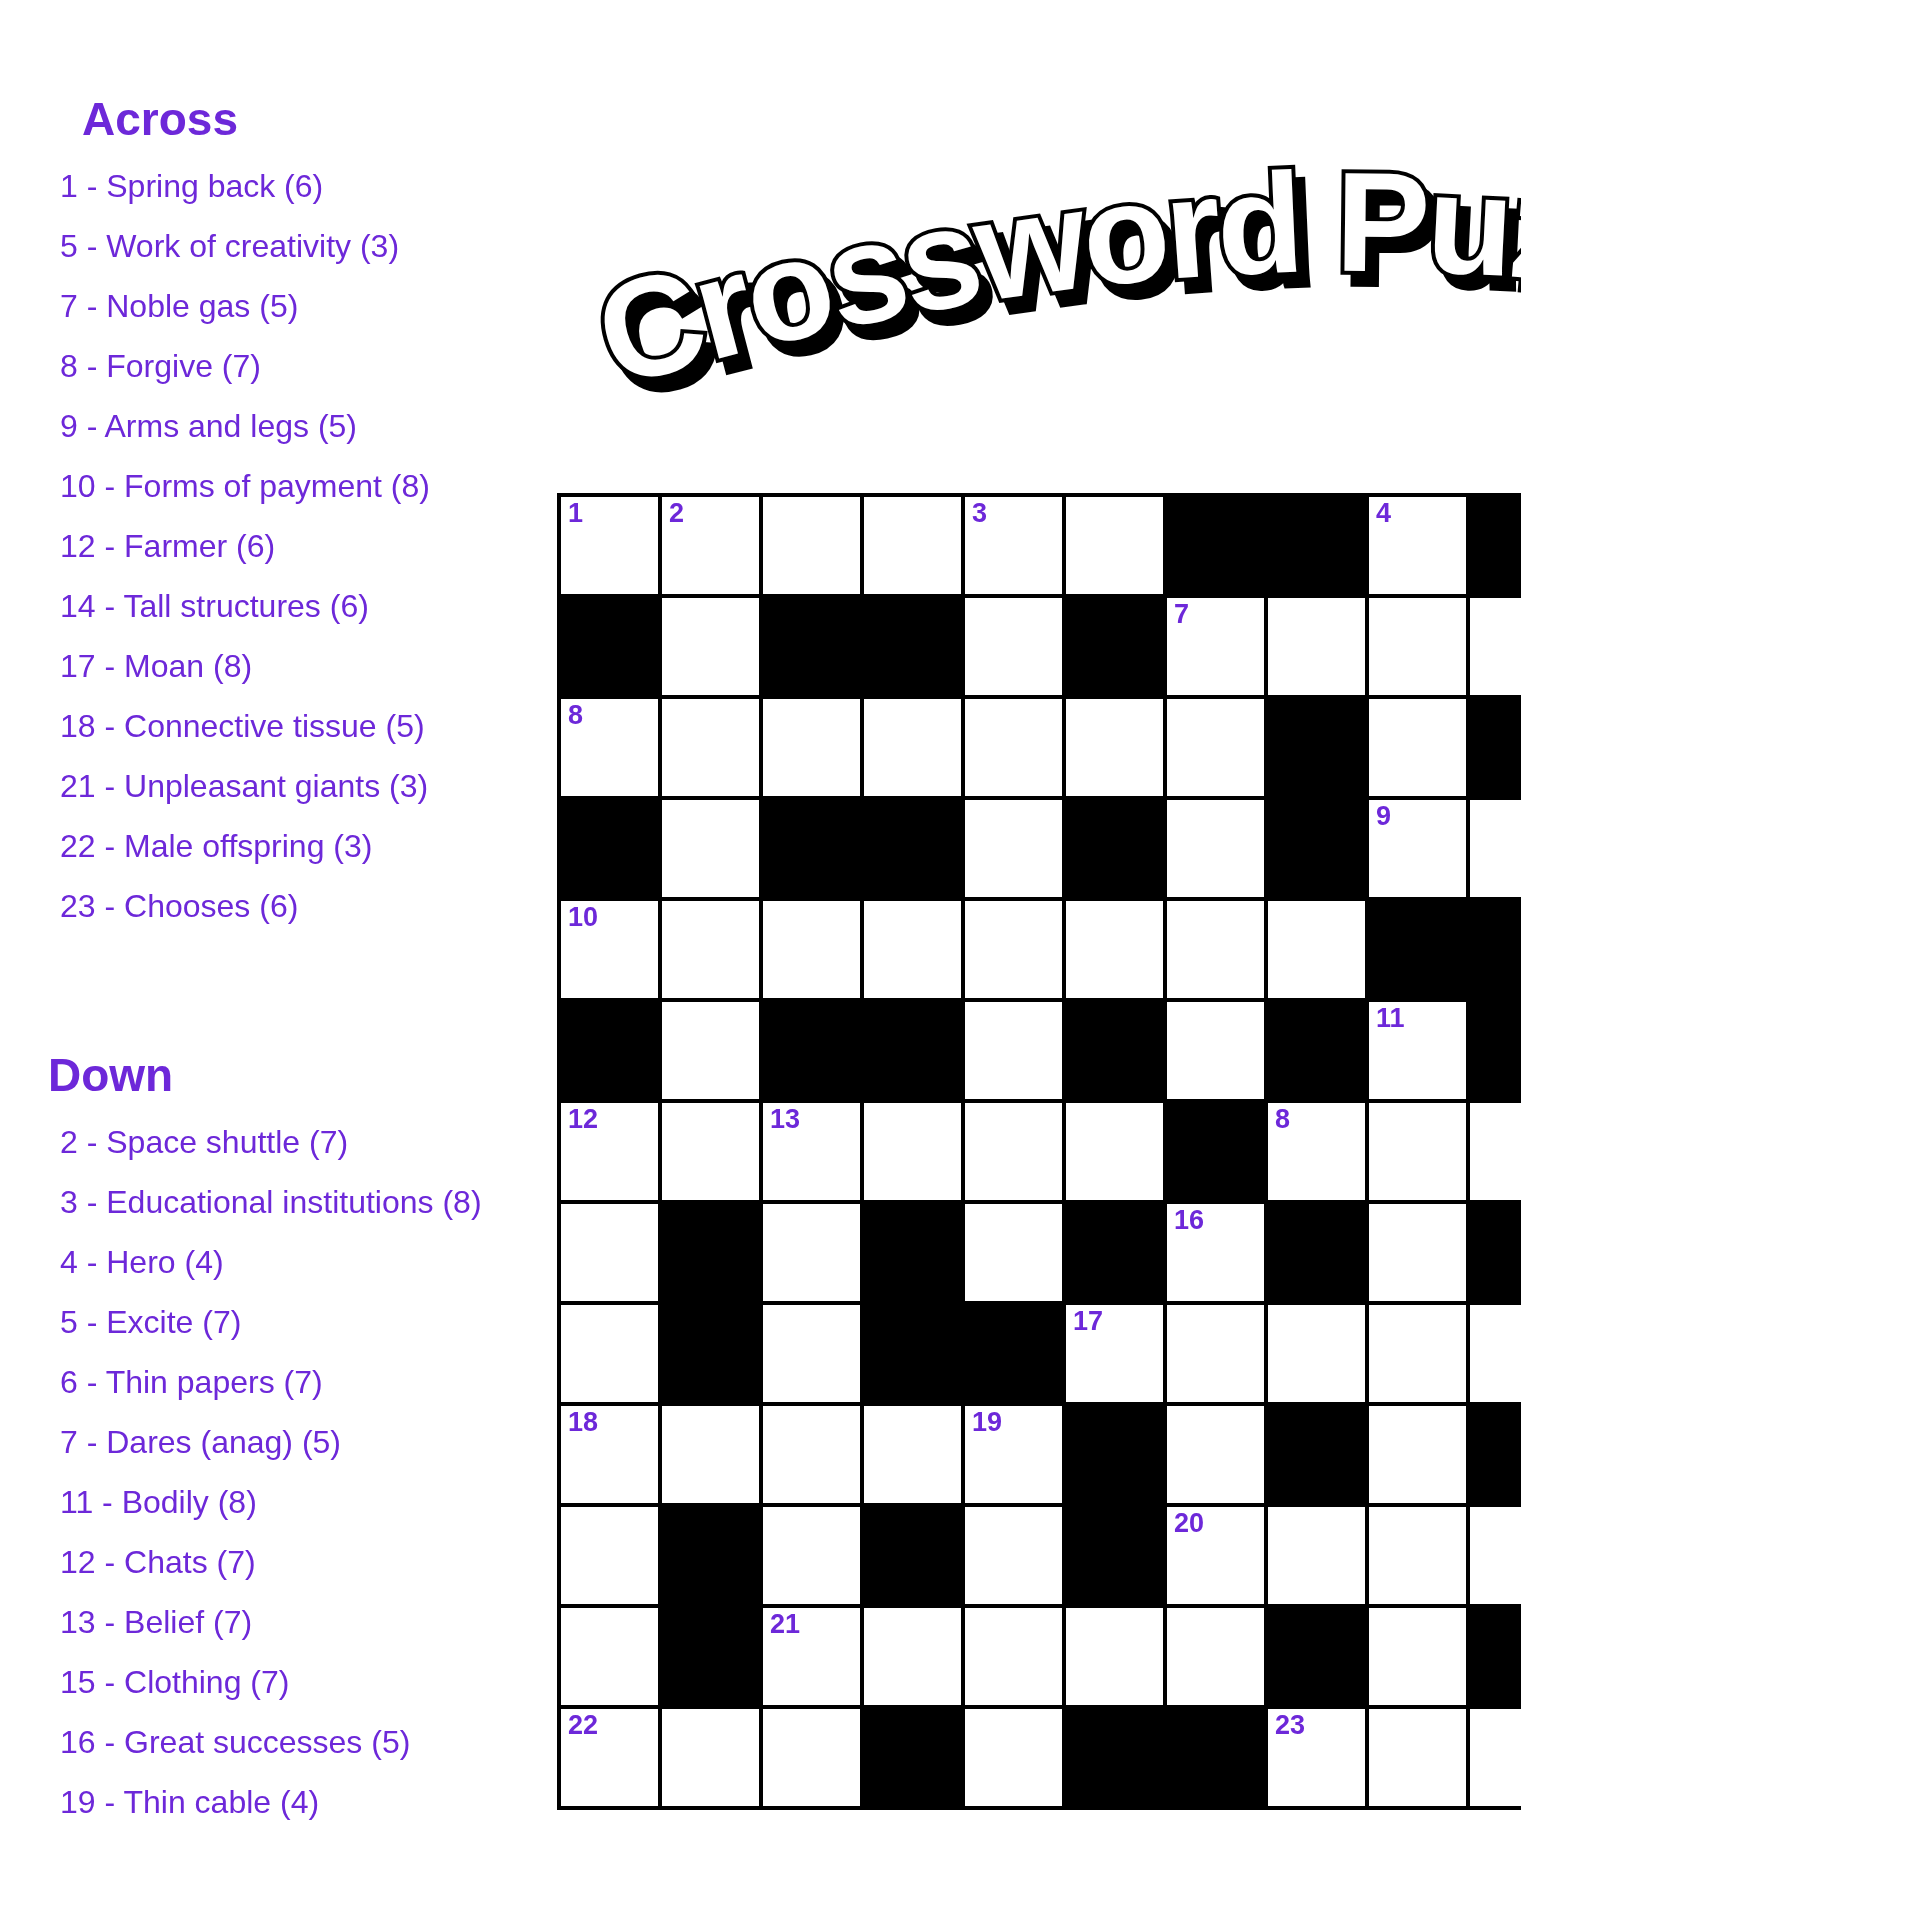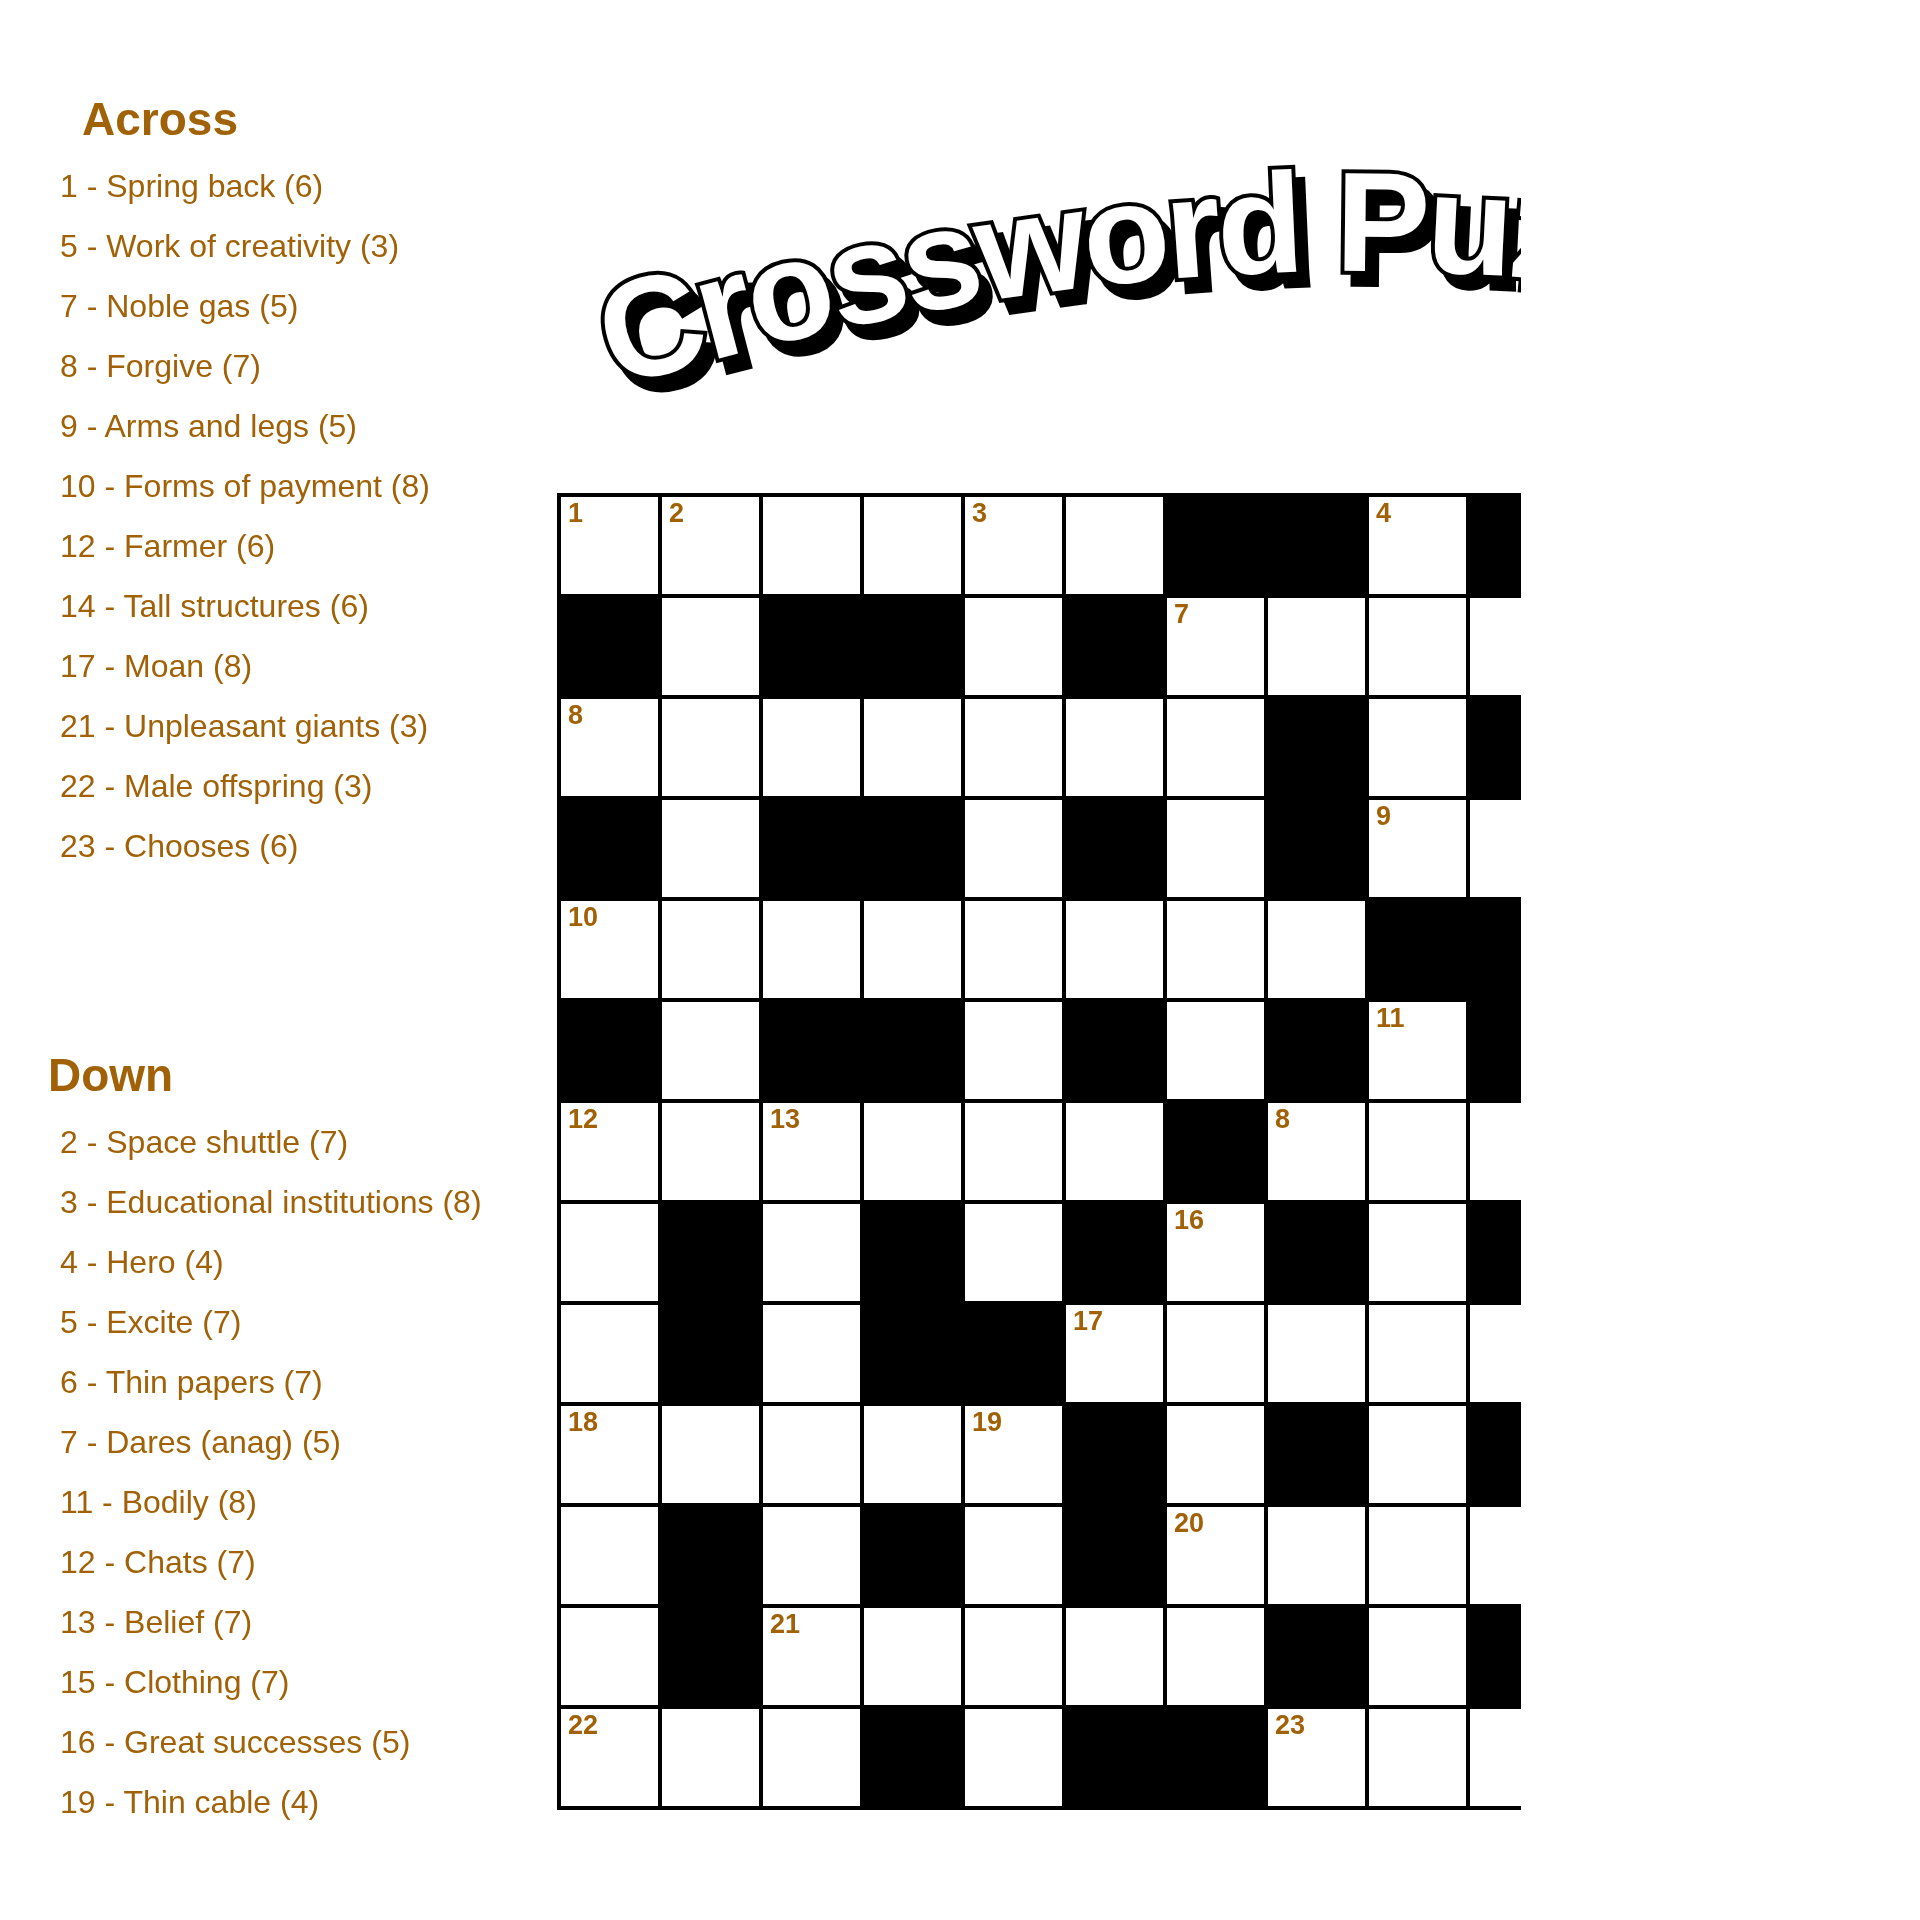--- a/index.html
+++ b/index.html
@@ -1,17 +1,17 @@
 <!DOCTYPE html>
 <html><head>
 <meta charset="utf-8">
 <style>
   html,body{margin:0;padding:0;background:#fff;}
   .page{position:relative;width:1521px;height:1920px;background:#ffffff;
-        font-family:"Liberation Sans",sans-serif;color:#a16207;overflow:hidden;}
+        font-family:"Liberation Sans",sans-serif;color:#6d28d9;overflow:hidden;}
 
   
   .clues-heading{position:absolute;margin:0;font-size:46px;font-weight:bold;line-height:1;}
   #across-heading{left:82px;top:96px;}
   #down-heading{left:48px;top:1052px;}
   .clue-list{position:absolute;left:60px;}
   #across-list{top:156px;}
   #down-list{top:1112px;}
   .clue{font-size:32px;line-height:60px;white-space:nowrap;}
 
@@ -34,20 +34,21 @@
   <div class="clue-list" id="across-list">
       <div class="clue">1 - Spring back (6)</div>
       <div class="clue">5 - Work of creativity (3)</div>
       <div class="clue">7 - Noble gas (5)</div>
       <div class="clue">8 - Forgive (7)</div>
       <div class="clue">9 - Arms and legs (5)</div>
       <div class="clue">10 - Forms of payment (8)</div>
       <div class="clue">12 - Farmer (6)</div>
       <div class="clue">14 - Tall structures (6)</div>
       <div class="clue">17 - Moan (8)</div>
+      <div class="clue">18 - Connective tissue (5)</div>
       <div class="clue">21 - Unpleasant giants (3)</div>
       <div class="clue">22 - Male offspring (3)</div>
       <div class="clue">23 - Chooses (6)</div>
     </div>
 
   <h2 class="clues-heading" id="down-heading">Down</h2>
   <div class="clue-list" id="down-list">
       <div class="clue">2 - Space shuttle (7)</div>
       <div class="clue">3 - Educational institutions (8)</div>
       <div class="clue">4 - Hero (4)</div>

